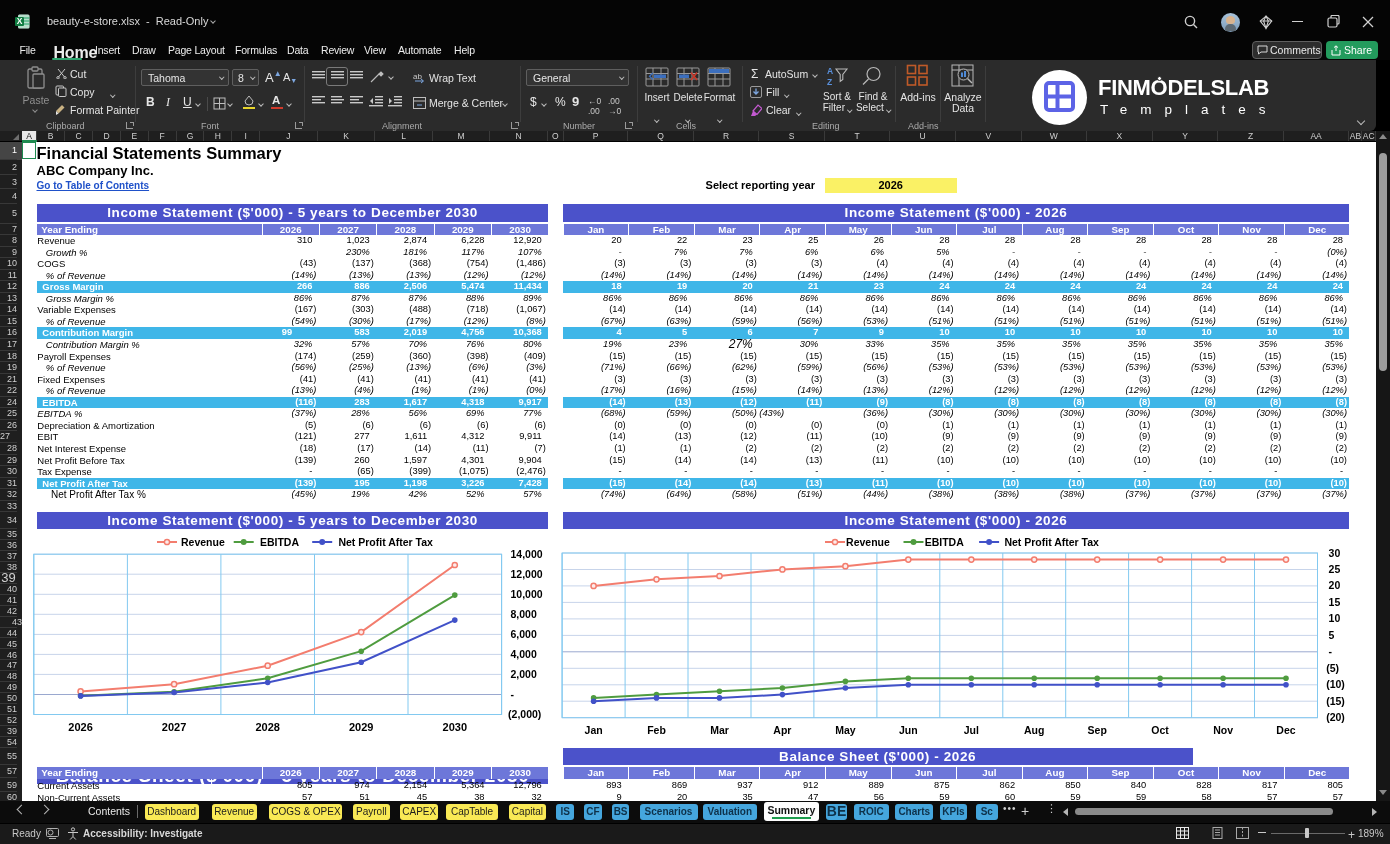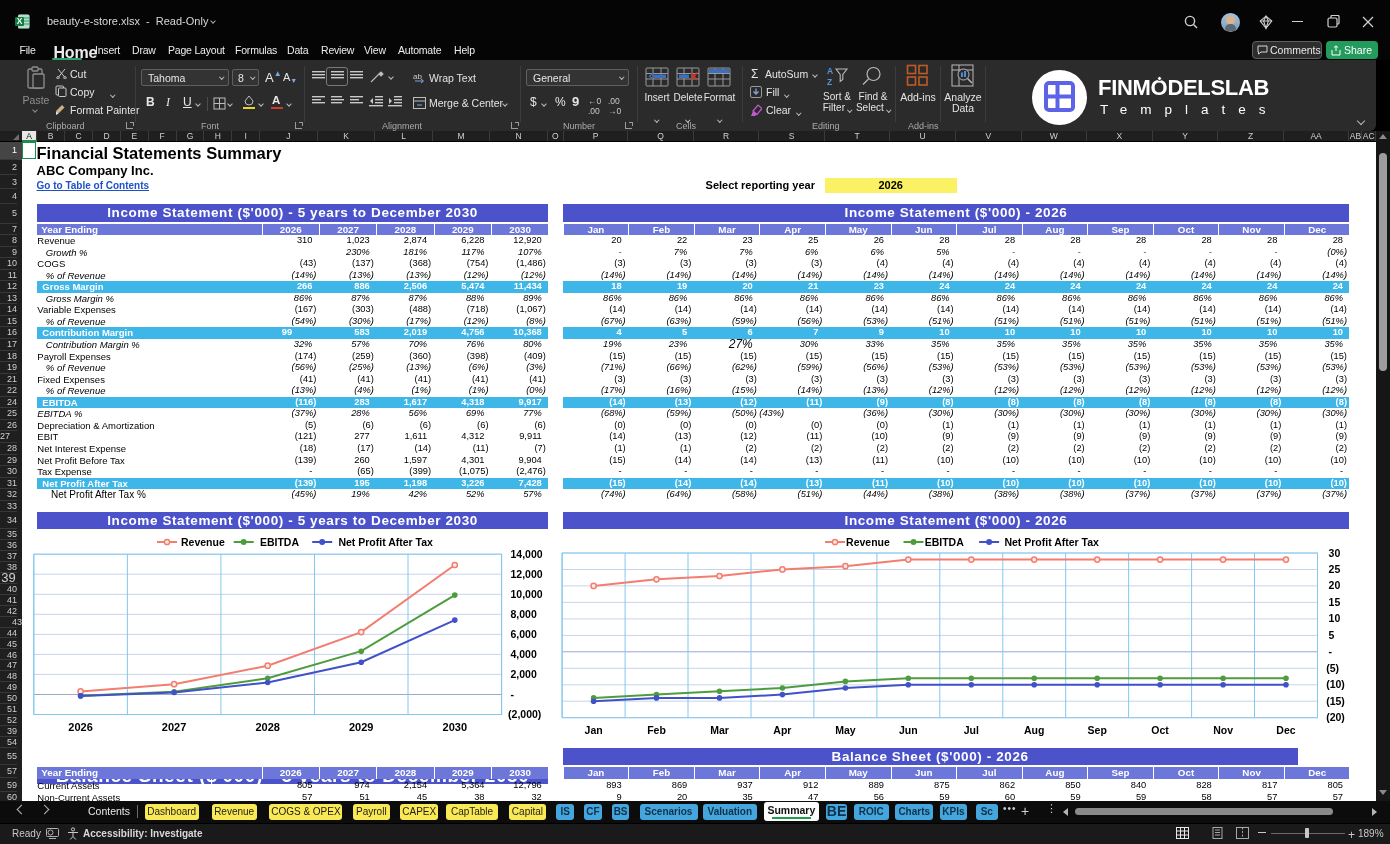--- a/index.html
+++ b/index.html
@@ -842,21 +842,21 @@
     <div class="ab" style="left:318.9px;top:780.10px;width:50.9px;height:11.55px;font-size:9.3px;color:#000;font-weight:normal;font-style:normal;text-align:right;line-height:11.55px;">974</div>
     <div class="ab" style="left:376.2px;top:780.10px;width:50.9px;height:11.55px;font-size:9.3px;color:#000;font-weight:normal;font-style:normal;text-align:right;line-height:11.55px;">2,154</div>
     <div class="ab" style="left:433.6px;top:780.10px;width:50.9px;height:11.55px;font-size:9.3px;color:#000;font-weight:normal;font-style:normal;text-align:right;line-height:11.55px;">5,364</div>
     <div class="ab" style="left:490.9px;top:780.10px;width:50.9px;height:11.55px;font-size:9.3px;color:#000;font-weight:normal;font-style:normal;text-align:right;line-height:11.55px;">12,796</div>
     <div class="ab" style="left:37.3px;top:791.65px;height:11.55px;font-size:9.5px;color:#000;font-weight:normal;font-style:normal;line-height:11.55px;white-space:nowrap;">Non-Current Assets</div>
     <div class="ab" style="left:261.5px;top:791.65px;width:50.9px;height:11.55px;font-size:9.3px;color:#000;font-weight:normal;font-style:normal;text-align:right;line-height:11.55px;">57</div>
     <div class="ab" style="left:318.9px;top:791.65px;width:50.9px;height:11.55px;font-size:9.3px;color:#000;font-weight:normal;font-style:normal;text-align:right;line-height:11.55px;">51</div>
     <div class="ab" style="left:376.2px;top:791.65px;width:50.9px;height:11.55px;font-size:9.3px;color:#000;font-weight:normal;font-style:normal;text-align:right;line-height:11.55px;">45</div>
     <div class="ab" style="left:433.6px;top:791.65px;width:50.9px;height:11.55px;font-size:9.3px;color:#000;font-weight:normal;font-style:normal;text-align:right;line-height:11.55px;">38</div>
     <div class="ab" style="left:490.9px;top:791.65px;width:50.9px;height:11.55px;font-size:9.3px;color:#000;font-weight:normal;font-style:normal;text-align:right;line-height:11.55px;">32</div>
-    <div class="ab" style="left:562.6px;top:747.8px;width:735px;height:17px;background:#4b52ca;color:#fff;font-weight:bold;font-size:13.5px;letter-spacing:0.6px;text-align:center;line-height:17px;">Balance Sheet ($'000) - 2026</div>
+    <div class="ab" style="left:562.6px;top:747.8px;width:630px;height:17px;background:#4b52ca;color:#fff;font-weight:bold;font-size:13.5px;letter-spacing:0.6px;text-align:center;line-height:17px;">Balance Sheet ($'000) - 2026</div>
     <div class="ab" style="left:562.6px;top:767.3px;width:786.8px;height:11.3px;background:#6d77d9;"></div>
     <div class="ab" style="left:562.6px;top:767.3px;width:65.6px;height:11.3px;border-left:1px solid #fff;color:#fff;font-weight:bold;font-size:9.8px;text-align:center;line-height:11.3px;">Jan</div>
     <div class="ab" style="left:628.2px;top:767.3px;width:65.6px;height:11.3px;border-left:1px solid #fff;color:#fff;font-weight:bold;font-size:9.8px;text-align:center;line-height:11.3px;">Feb</div>
     <div class="ab" style="left:693.7px;top:767.3px;width:65.6px;height:11.3px;border-left:1px solid #fff;color:#fff;font-weight:bold;font-size:9.8px;text-align:center;line-height:11.3px;">Mar</div>
     <div class="ab" style="left:759.3px;top:767.3px;width:65.6px;height:11.3px;border-left:1px solid #fff;color:#fff;font-weight:bold;font-size:9.8px;text-align:center;line-height:11.3px;">Apr</div>
     <div class="ab" style="left:824.9px;top:767.3px;width:65.6px;height:11.3px;border-left:1px solid #fff;color:#fff;font-weight:bold;font-size:9.8px;text-align:center;line-height:11.3px;">May</div>
     <div class="ab" style="left:890.5px;top:767.3px;width:65.6px;height:11.3px;border-left:1px solid #fff;color:#fff;font-weight:bold;font-size:9.8px;text-align:center;line-height:11.3px;">Jun</div>
     <div class="ab" style="left:956.0px;top:767.3px;width:65.6px;height:11.3px;border-left:1px solid #fff;color:#fff;font-weight:bold;font-size:9.8px;text-align:center;line-height:11.3px;">Jul</div>
     <div class="ab" style="left:1021.6px;top:767.3px;width:65.6px;height:11.3px;border-left:1px solid #fff;color:#fff;font-weight:bold;font-size:9.8px;text-align:center;line-height:11.3px;">Aug</div>
     <div class="ab" style="left:1087.2px;top:767.3px;width:65.6px;height:11.3px;border-left:1px solid #fff;color:#fff;font-weight:bold;font-size:9.8px;text-align:center;line-height:11.3px;">Sep</div>

